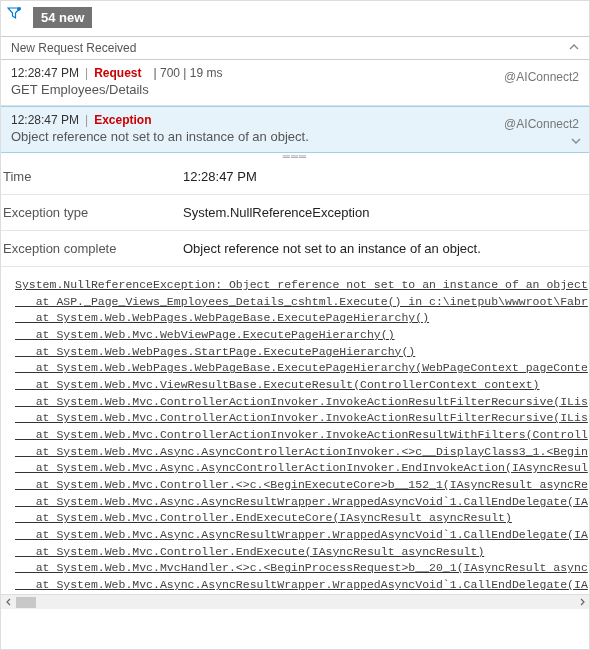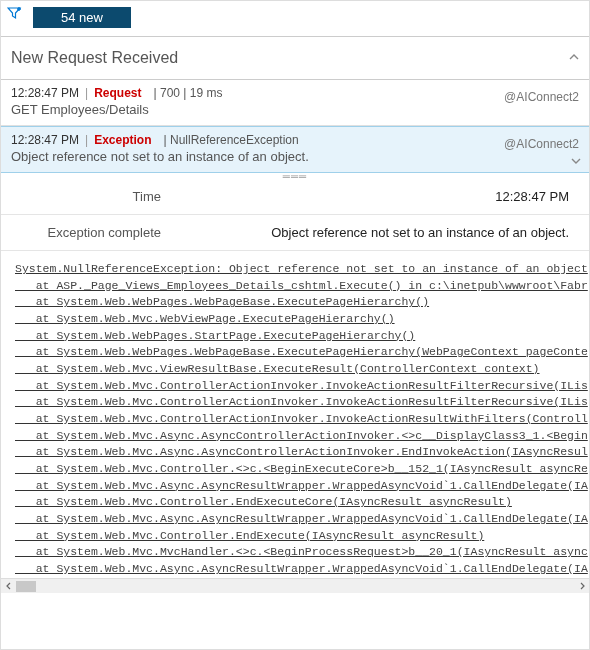--- a/index.html
+++ b/index.html
@@ -24,33 +24,34 @@
       font-weight: 300;
       color: #272727;
     }
     .filter-icon {
       color: #0078d4;
       font-size: 16px;
       margin-left: -4px;
       margin-top: -4px;
     }
     .new-badge {
-      background: #0c4a6e;
+      background: #737373;
       color: #fff;
       font-size: 13px;
-      padding: 3px 28px;
+      padding: 3px 8px;
+      font-weight: bold;
     }
     .subheader {
       border-top: 1px solid #ccc;
       border-bottom: 1px solid #ccc;
-      padding: 12px 10px;
+      padding: 4px 10px;
       display: flex;
       justify-content: space-between;
       align-items: center;
-      font-size: 16px;
+      font-size: 12px;
       color: #555;
     }
     .chevron {
       color: #888;
       font-size: 11px;
     }
     .entry {
       padding: 6px 10px 8px 10px;
       border-bottom: 1px solid #e0e0e0;
       position: relative;
@@ -92,25 +93,24 @@
       color: #999;
       font-size: 10px;
       letter-spacing: 1px;
       cursor: ns-resize;
     }
     .detail-table {
       border-collapse: collapse;
       width: 100%;
     }
     .detail-table td {
-      padding: 10px 20px;
+      padding: 10px 2px;
       border-bottom: 1px solid #e5e5e5;
       font-size: 13px;
       vertical-align: top;
-      text-align: right;
     }
     .detail-label {
       color: #555;
       width: 180px;
     }
     .detail-value {
       color: #222;
     }
     .stack-wrap {
       overflow: auto;
@@ -194,38 +194,41 @@
   </div>
   <div class="entry-sub">GET Employees/Details</div>
   <div class="entry-source">@AIConnect2</div>
 </div>
 
 <div class="entry entry-selected">
   <div class="entry-line1">
     <span class="entry-time">12:28:47 PM</span>
     <span class="entry-pipe">|</span>
     <span class="entry-type-exception">Exception</span>
-    <span class="entry-meta">| <span>NullReferenceException</span></span>
   </div>
   <div class="entry-sub">Object reference not set to an instance of an object.</div>
   <div class="entry-source">@AIConnect2</div>
   <div class="chev-down-wrap">
     <svg width="10" height="10" viewBox="0 0 10 10">
         <path d="M1 3l4 4 4-4" fill="none" stroke="#888" stroke-width="1.4"></path>
       </svg>
   </div>
 </div>
 
 <div class="drag-handle">═══</div>
 
 <table class="detail-table">
   <tbody>
       <tr>
     <td class="detail-label">Time</td>
     <td class="detail-value">12:28:47 PM</td>
+  </tr>
+  <tr>
+    <td class="detail-label">Exception type</td>
+    <td class="detail-value">System.NullReferenceException</td>
   </tr>
   <tr>
     <td class="detail-label">Exception complete</td>
     <td class="detail-value">Object reference not set to an instance of an object.</td>
   </tr>
 </tbody>
   </table>
 
 <div class="stack-wrap">
   <div class="stack-trace" id="stack-trace">System.NullReferenceException: Object reference not set to an instance of an object

